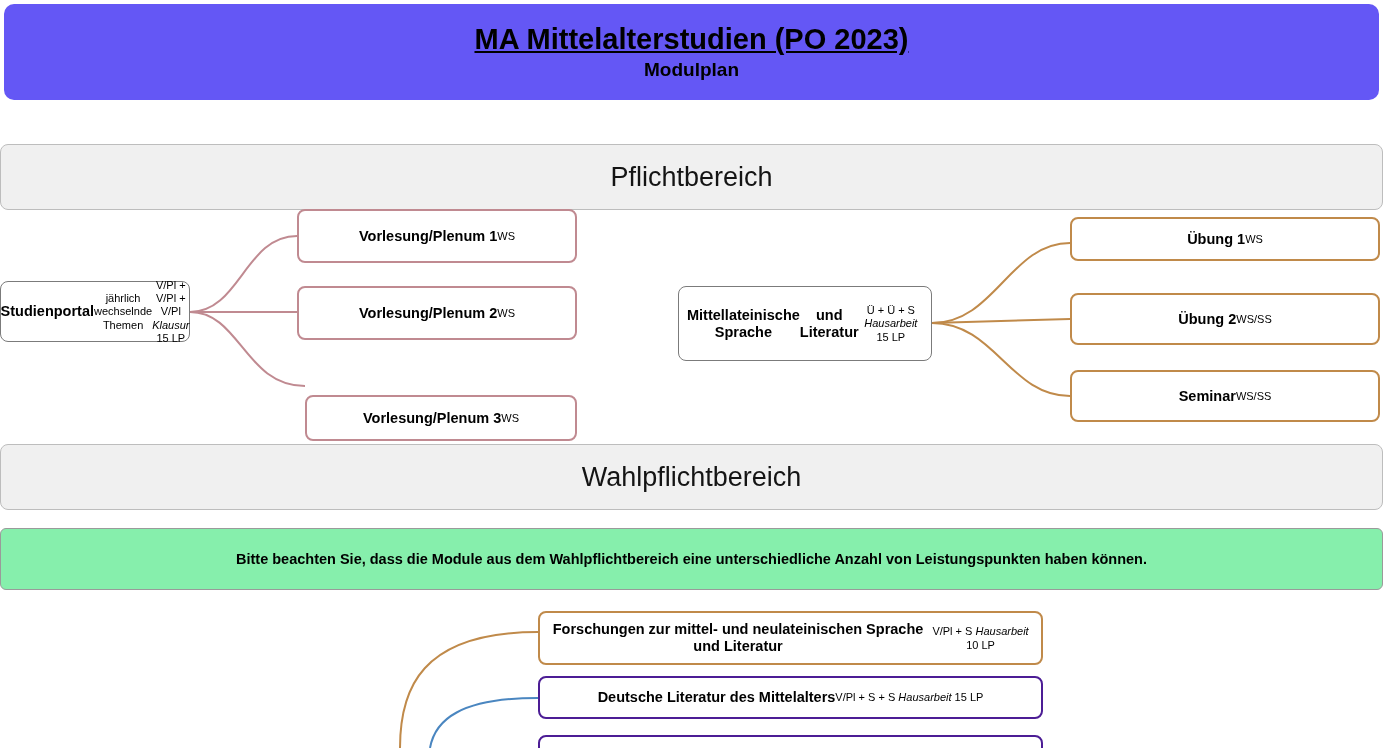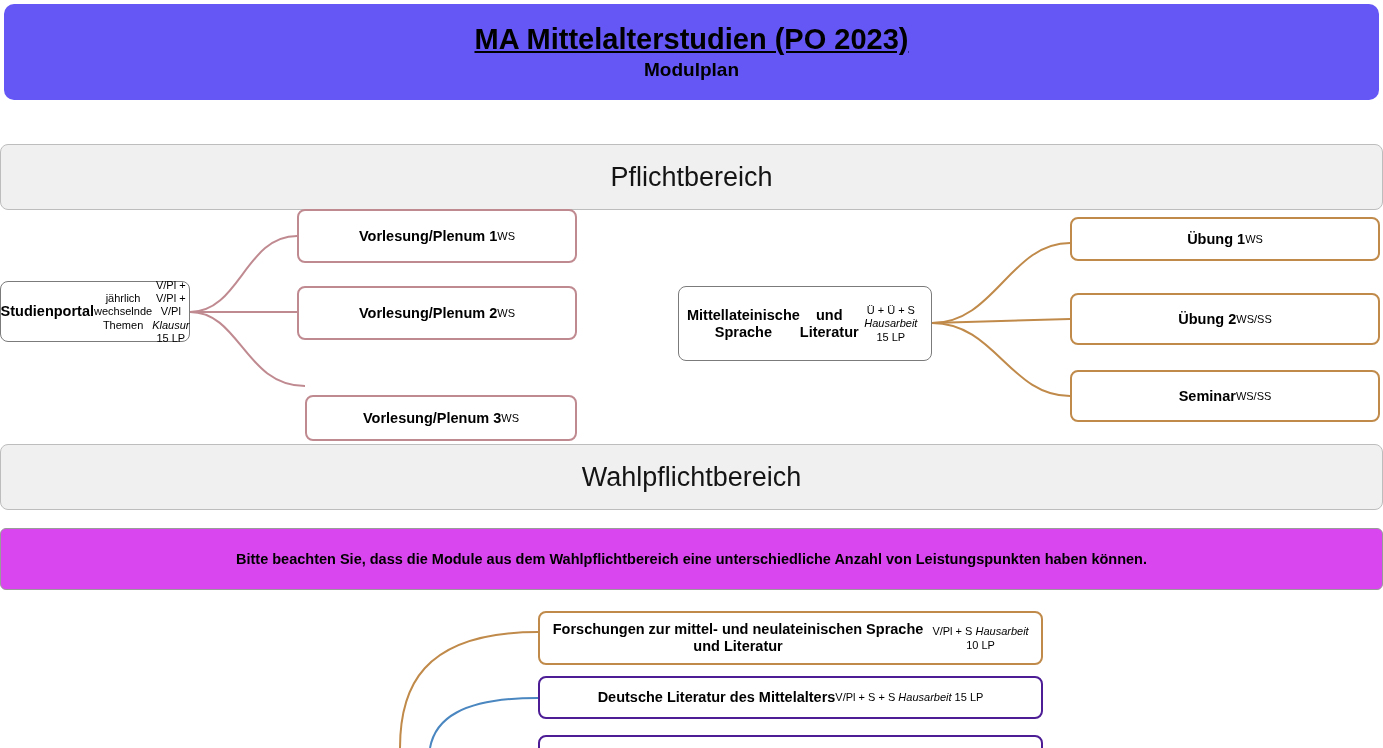--- a/index.html
+++ b/index.html
@@ -62,21 +62,21 @@
   #section-pflicht { top: 144px; }
   #section-wahl { top: 444px; }
 
   
   .notice-bar {
     position: absolute;
     left: 0px;
     top: 528px;
     width: 1383px;
     height: 62px;
-    background: #d946ef;
+    background: #86efac;
     border: 1px solid #9a9a9a;
     border-radius: 6px;
     box-sizing: border-box;
     display: flex;
     align-items: center;
     justify-content: center;
     font-size: 14.5px;
     font-weight: bold;
     text-align: center;
     padding: 0 32px;

